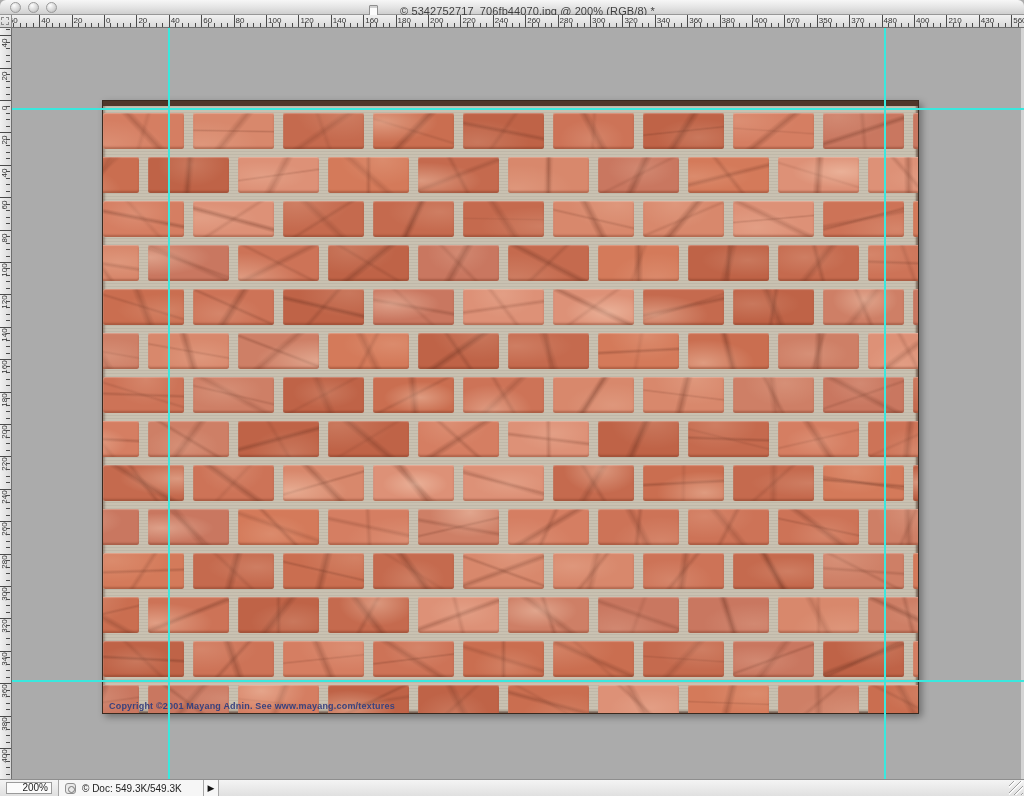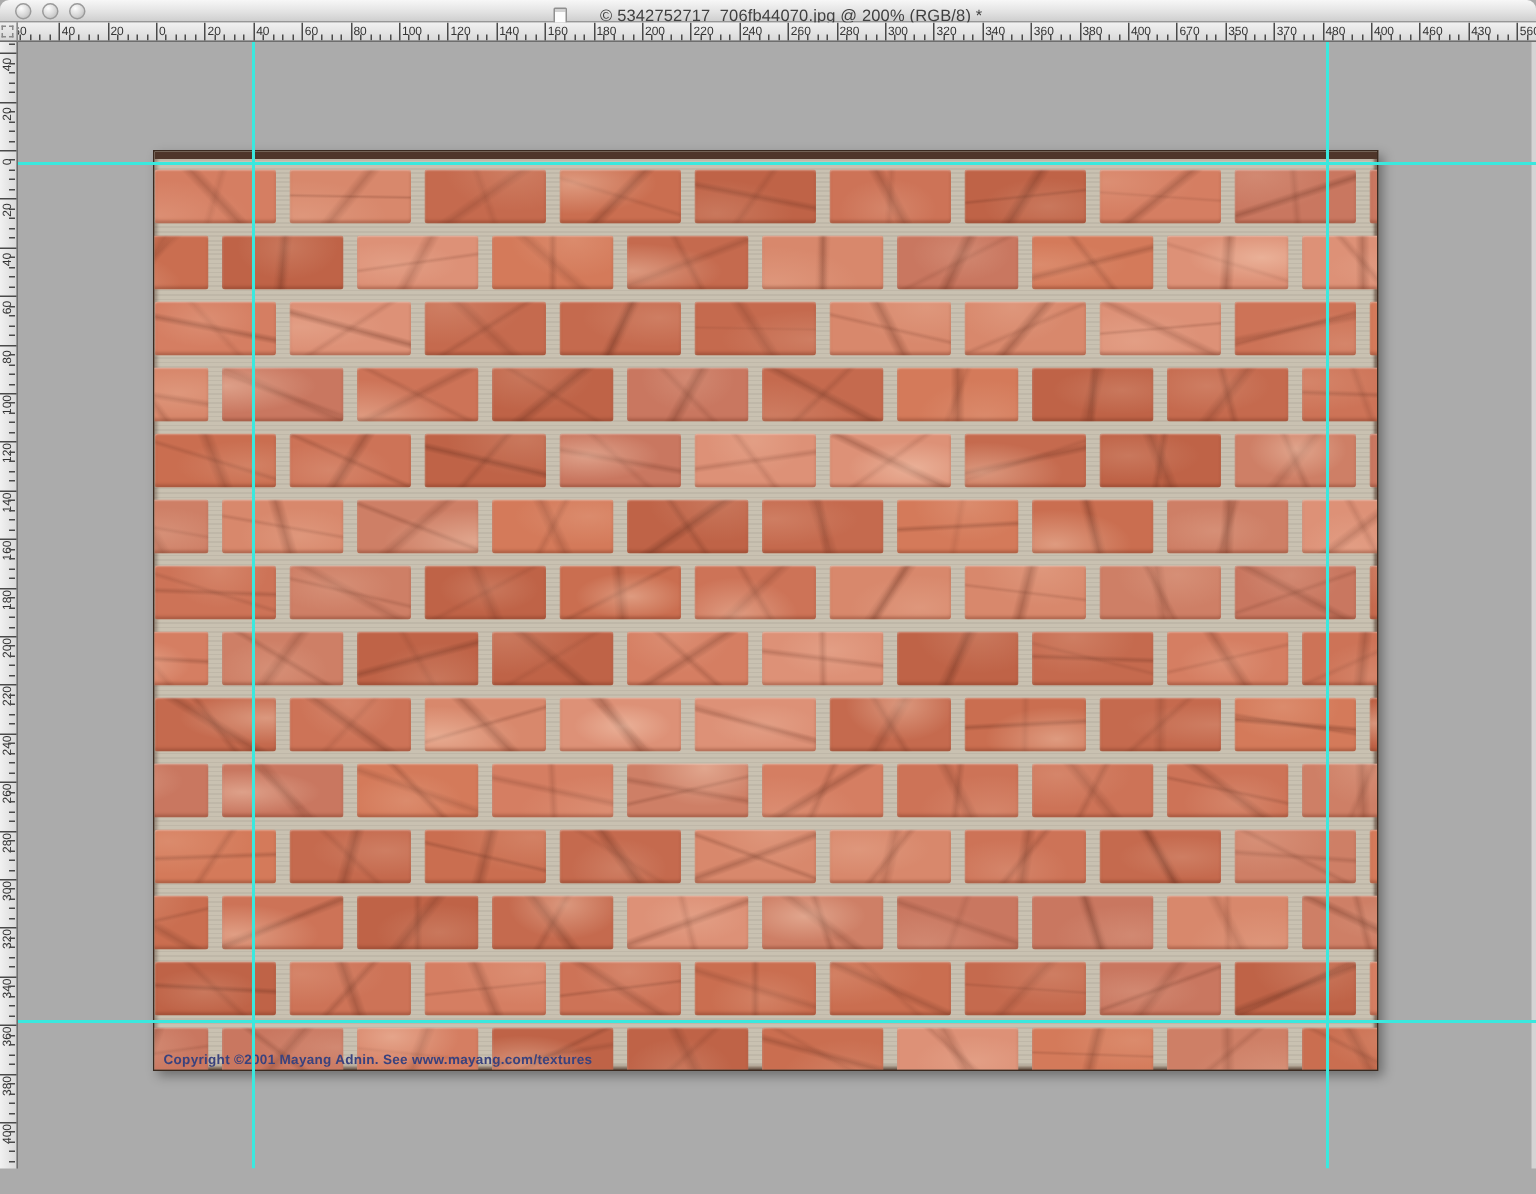--- a/index.html
+++ b/index.html
@@ -142,21 +142,21 @@
       <span class="tlabel" style="left: 774.4px; top: 2px;">670</span>
       <span class="tick" style="left: 804.8px; top: 0px; width: 1px; height: 13px;"></span>
       <span class="tlabel" style="left: 806.8px; top: 2px;">350</span>
       <span class="tick" style="left: 837.2px; top: 0px; width: 1px; height: 13px;"></span>
       <span class="tlabel" style="left: 839.2px; top: 2px;">370</span>
       <span class="tick" style="left: 869.6px; top: 0px; width: 1px; height: 13px;"></span>
       <span class="tlabel" style="left: 871.6px; top: 2px;">480</span>
       <span class="tick" style="left: 902px; top: 0px; width: 1px; height: 13px;"></span>
       <span class="tlabel" style="left: 904px; top: 2px;">400</span>
       <span class="tick" style="left: 934.4px; top: 0px; width: 1px; height: 13px;"></span>
-      <span class="tlabel" style="left: 936.4px; top: 2px;">460</span>
+      <span class="tlabel" style="left: 936.4px; top: 2px;">210</span>
       <span class="tick" style="left: 966.8px; top: 0px; width: 1px; height: 13px;"></span>
       <span class="tlabel" style="left: 968.8px; top: 2px;">430</span>
       <span class="tick" style="left: 999.2px; top: 0px; width: 1px; height: 13px;"></span>
       <span class="tlabel" style="left: 1001.2px; top: 2px;">560</span>
       <span class="tick" style="left: 1.28px; bottom: 0px; width: 1px; height: 4px;"></span>
       <span class="tick" style="left: 7.76px; bottom: 0px; width: 1px; height: 4px;"></span>
       <span class="tick" style="left: 14.24px; bottom: 0px; width: 1px; height: 4px;"></span>
       <span class="tick" style="left: 20.72px; bottom: 0px; width: 1px; height: 4px;"></span>
       <span class="tick" style="left: 33.68px; bottom: 0px; width: 1px; height: 4px;"></span>
       <span class="tick" style="left: 40.16px; bottom: 0px; width: 1px; height: 4px;"></span>
@@ -570,14 +570,25 @@
       <div class="copyright">Copyright ©2001 Mayang Adnin.  See www.mayang.com/textures</div>
     </div>
   <div class="guide-v" style="left: 156px; background: rgb(58, 232, 222);"></div>
       <div class="guide-v" style="left: 872px; background: rgb(58, 232, 222);"></div>
       <div class="guide-h" style="top: 80px; background: rgb(58, 232, 222);"></div>
       <div class="guide-h" style="top: 652px; background: rgb(58, 232, 222);"></div>
     </div>
 
   <div class="right-edge"></div>
 
+  <div class="statusbar">
+    <div class="zoom-box">
+      <span>200%</span>
+    </div>
+    <div class="doc-box">
+      <span class="vc-icon"></span>
+      <span class="doc-text">© Doc: 549.3K/549.3K</span>
+    </div>
+    <div class="menu-arrow">▶</div>
+    <div class="grip"></div>
+  </div>
 
 </div>
 
 </body></html>

